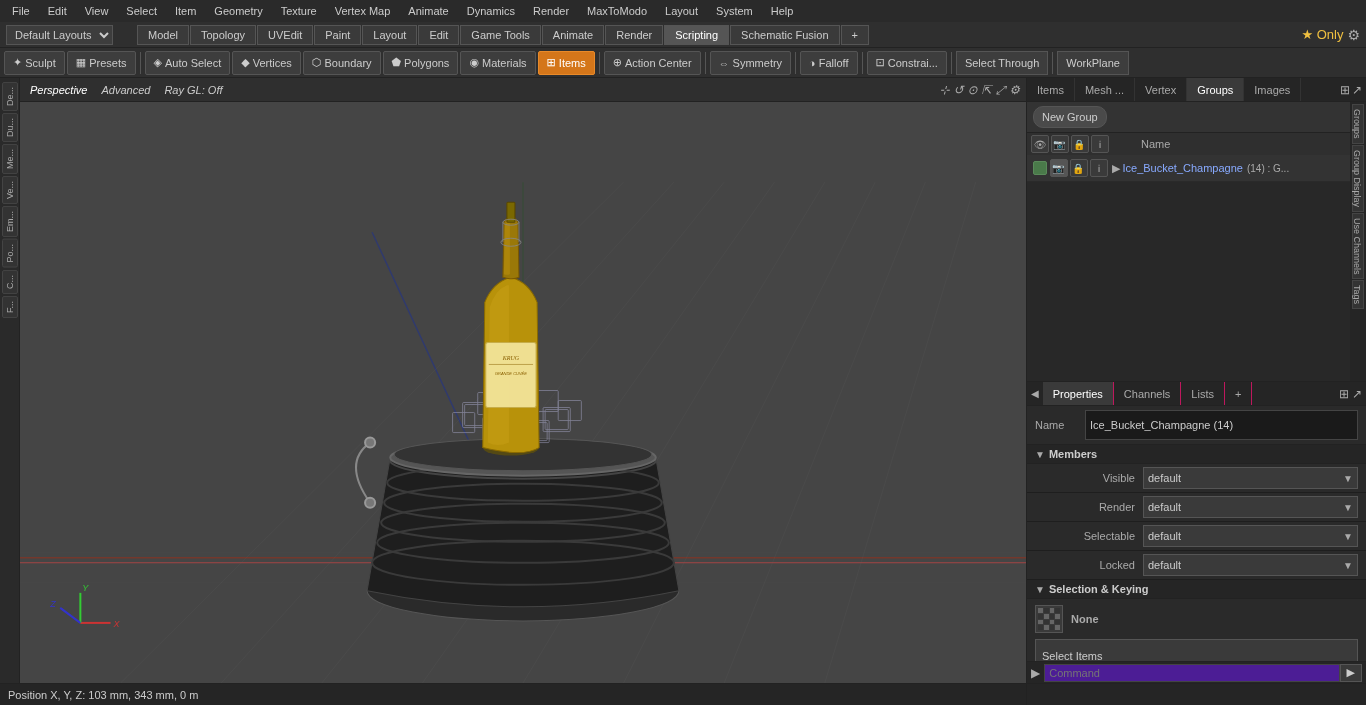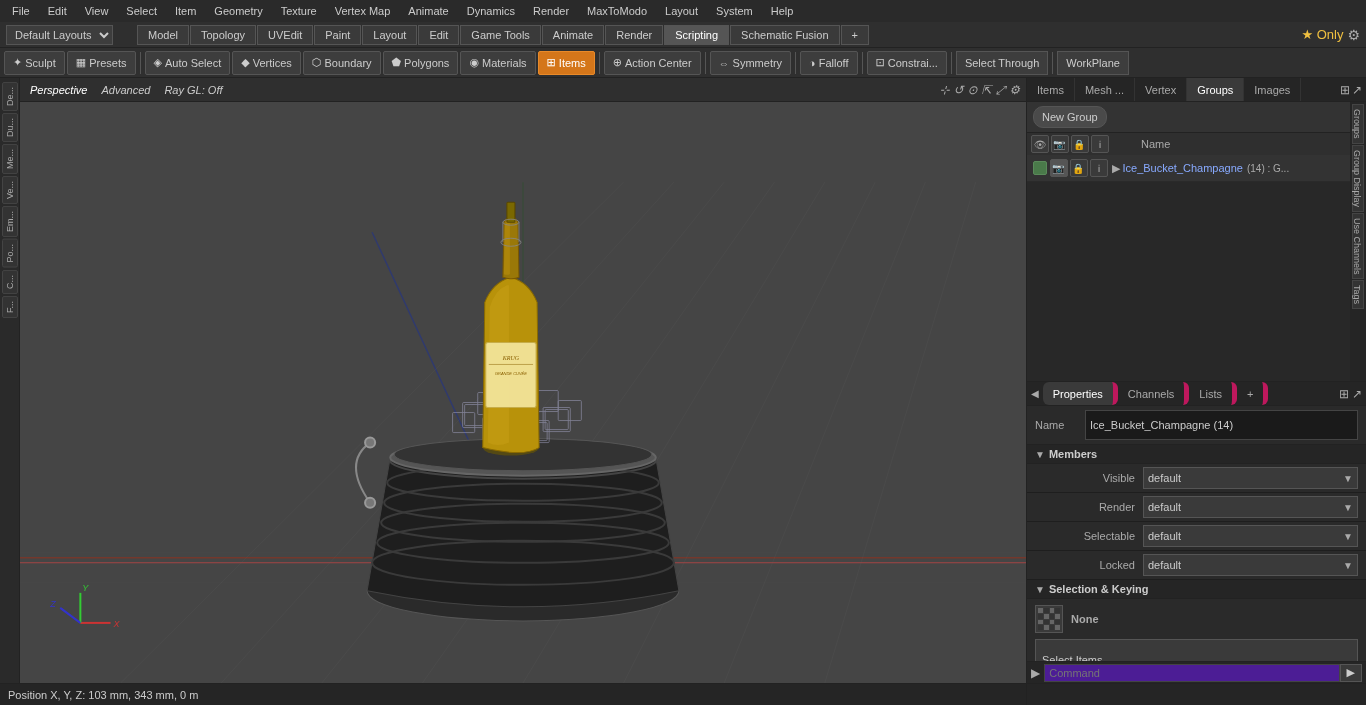--- a/index.html
+++ b/index.html
@@ -70,21 +70,21 @@
     
     .group-item { display: flex; align-items: center; padding: 4px 6px; background: #333; border-bottom: 1px solid #2a2a2a; cursor: pointer; }
     .group-item-vis { width: 14px; height: 14px; background: #4a7a4a; border: 1px solid #5a8a5a; border-radius: 2px; margin-right: 3px; }
     .group-item-name { color: #88aaff; font-size: 11px; }
     .group-item-sub { color: #aaa; font-size: 10px; margin-left: 4px; }
     .group-sub-text { color: #999; font-size: 10px; display: block; padding-left: 38px; padding-bottom: 3px; }
 
     
     .properties-panel { background: #2a2a2a; border-top: 1px solid #222; }
     .properties-tabs { display: flex; background: #252525; border-bottom: 1px solid #222; height: 24px; align-items: center; }
-    .properties-tab { padding: 2px 10px; color: #aaa; font-size: 11px; cursor: pointer; display: flex; align-items: center; border-right: 5px solid #be185d; height: 100%; border-radius: 6px; }
+    .properties-tab { padding: 2px 10px; color: #aaa; font-size: 11px; cursor: pointer; display: flex; align-items: center; border-right: 1px solid #be185d; height: 100%; }
     .properties-tab.active { background: #3a3a3a; color: #fff; }
     .properties-tab-icons { margin-left: auto; display: flex; gap: 3px; padding: 0 4px; }
     .properties-tab-icon { color: #aaa; font-size: 12px; cursor: pointer; }
 
     
     .prop-name-row { display: flex; align-items: center; padding: 4px 8px; border-bottom: 1px solid #222; }
     .prop-name-label { color: #aaa; font-size: 11px; width: 50px; }
     .prop-name-input { flex: 1; background: #1a1a1a; border: 1px solid #444; color: #ccc; font-size: 11px; padding: 2px 4px; height: 30px; }
 
     
@@ -97,21 +97,21 @@
     .prop-label { color: #aaa; font-size: 11px; width: 100px; text-align: right; margin-right: 8px; }
     .prop-dropdown { flex: 1; background: #3a3a3a; border: 1px solid #555; color: #ccc; font-size: 11px; padding: 1px 4px; height: 22px; display: flex; align-items: center; justify-content: space-between; cursor: pointer; }
     .prop-dropdown-arrow { color: #aaa; font-size: 10px; }
 
     
     .keying-area { padding: 6px 8px; }
     .keying-icon-row { display: flex; align-items: center; margin-bottom: 6px; }
     .keying-grid-icon { width: 28px; height: 28px; background: #3a3a3a; border: 1px solid #555; display: grid; grid-template-columns: repeat(4, 1fr); gap: 1px; padding: 2px; margin-right: 8px; }
     .keying-grid-cell { background: #555; }
     .keying-none-label { color: #aaa; font-size: 11px; font-weight: bold; }
-    .keying-btn { width: 100%; background: #3a3a3a; border: 1px solid #555; color: #ccc; font-size: 11px; padding: 20px 6px; margin-bottom: 8px; cursor: pointer; text-align: left; height: 34px; display: flex; align-items: center; }
+    .keying-btn { width: 100%; background: #3a3a3a; border: 1px solid #555; color: #ccc; font-size: 11px; padding: 12px 6px; margin-bottom: 8px; cursor: pointer; text-align: left; height: 34px; display: flex; align-items: center; }
     .keying-btn.disabled { color: #666; border-color: #444; cursor: default; }
 
     
     .command-bar { display: flex; align-items: center; background: #252525; height: 22px; border-top: 1px solid #222; padding: 0 4px; }
     .command-arrow { color: #aaa; font-size: 12px; margin-right: 4px; }
     .command-input { flex: 1; background: #4c1d95; border: 1px solid #444; color: #ccc; font-size: 11px; padding: 1px 4px; height: 18px; }
     .command-btn { background: #3a3a3a; border: 1px solid #555; color: #ccc; font-size: 11px; padding: 1px 6px; height: 18px; cursor: pointer; }
 
     
     .right-vtabs { width: 16px; background: #252525; display: flex; flex-direction: column; gap: 1px; padding: 2px; }

